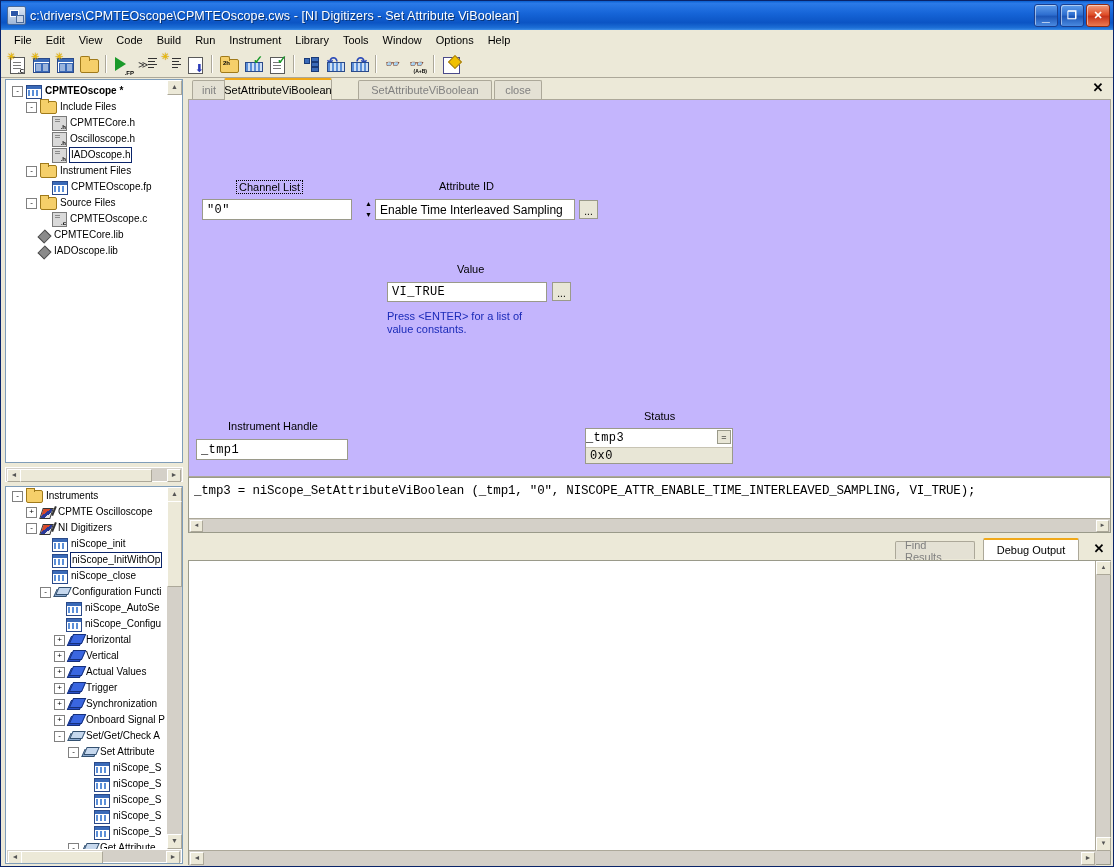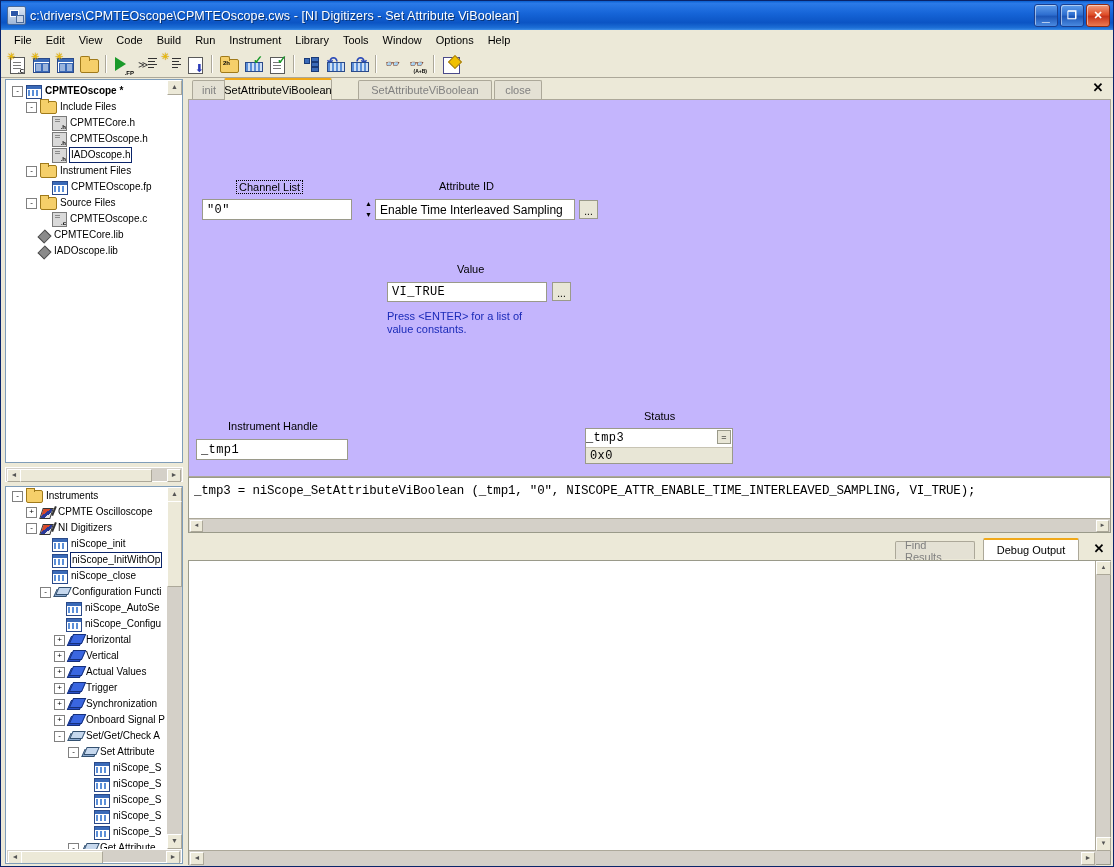--- a/index.html
+++ b/index.html
@@ -347,21 +347,21 @@
               <span>.h</span>
             </span>
             <span class="lbl">CPMTECore.h</span>
           </div>
           <div class="row">
             <span class="spacer" style="width: 34px;"></span>
             <span class="spacer" style="width: 12px;"></span>
             <span class="i i-h">
               <span>.h</span>
             </span>
-            <span class="lbl">CPMTEOscope.h</span>
+            <span class="lbl">Oscilloscope.h</span>
           </div>
           <div class="row">
             <span class="spacer" style="width: 34px;"></span>
             <span class="spacer" style="width: 12px;"></span>
             <span class="i i-h">
               <span>.h</span>
             </span>
             <span class="lbl sel">IADOscope.h</span>
           </div>
           <div class="row">

